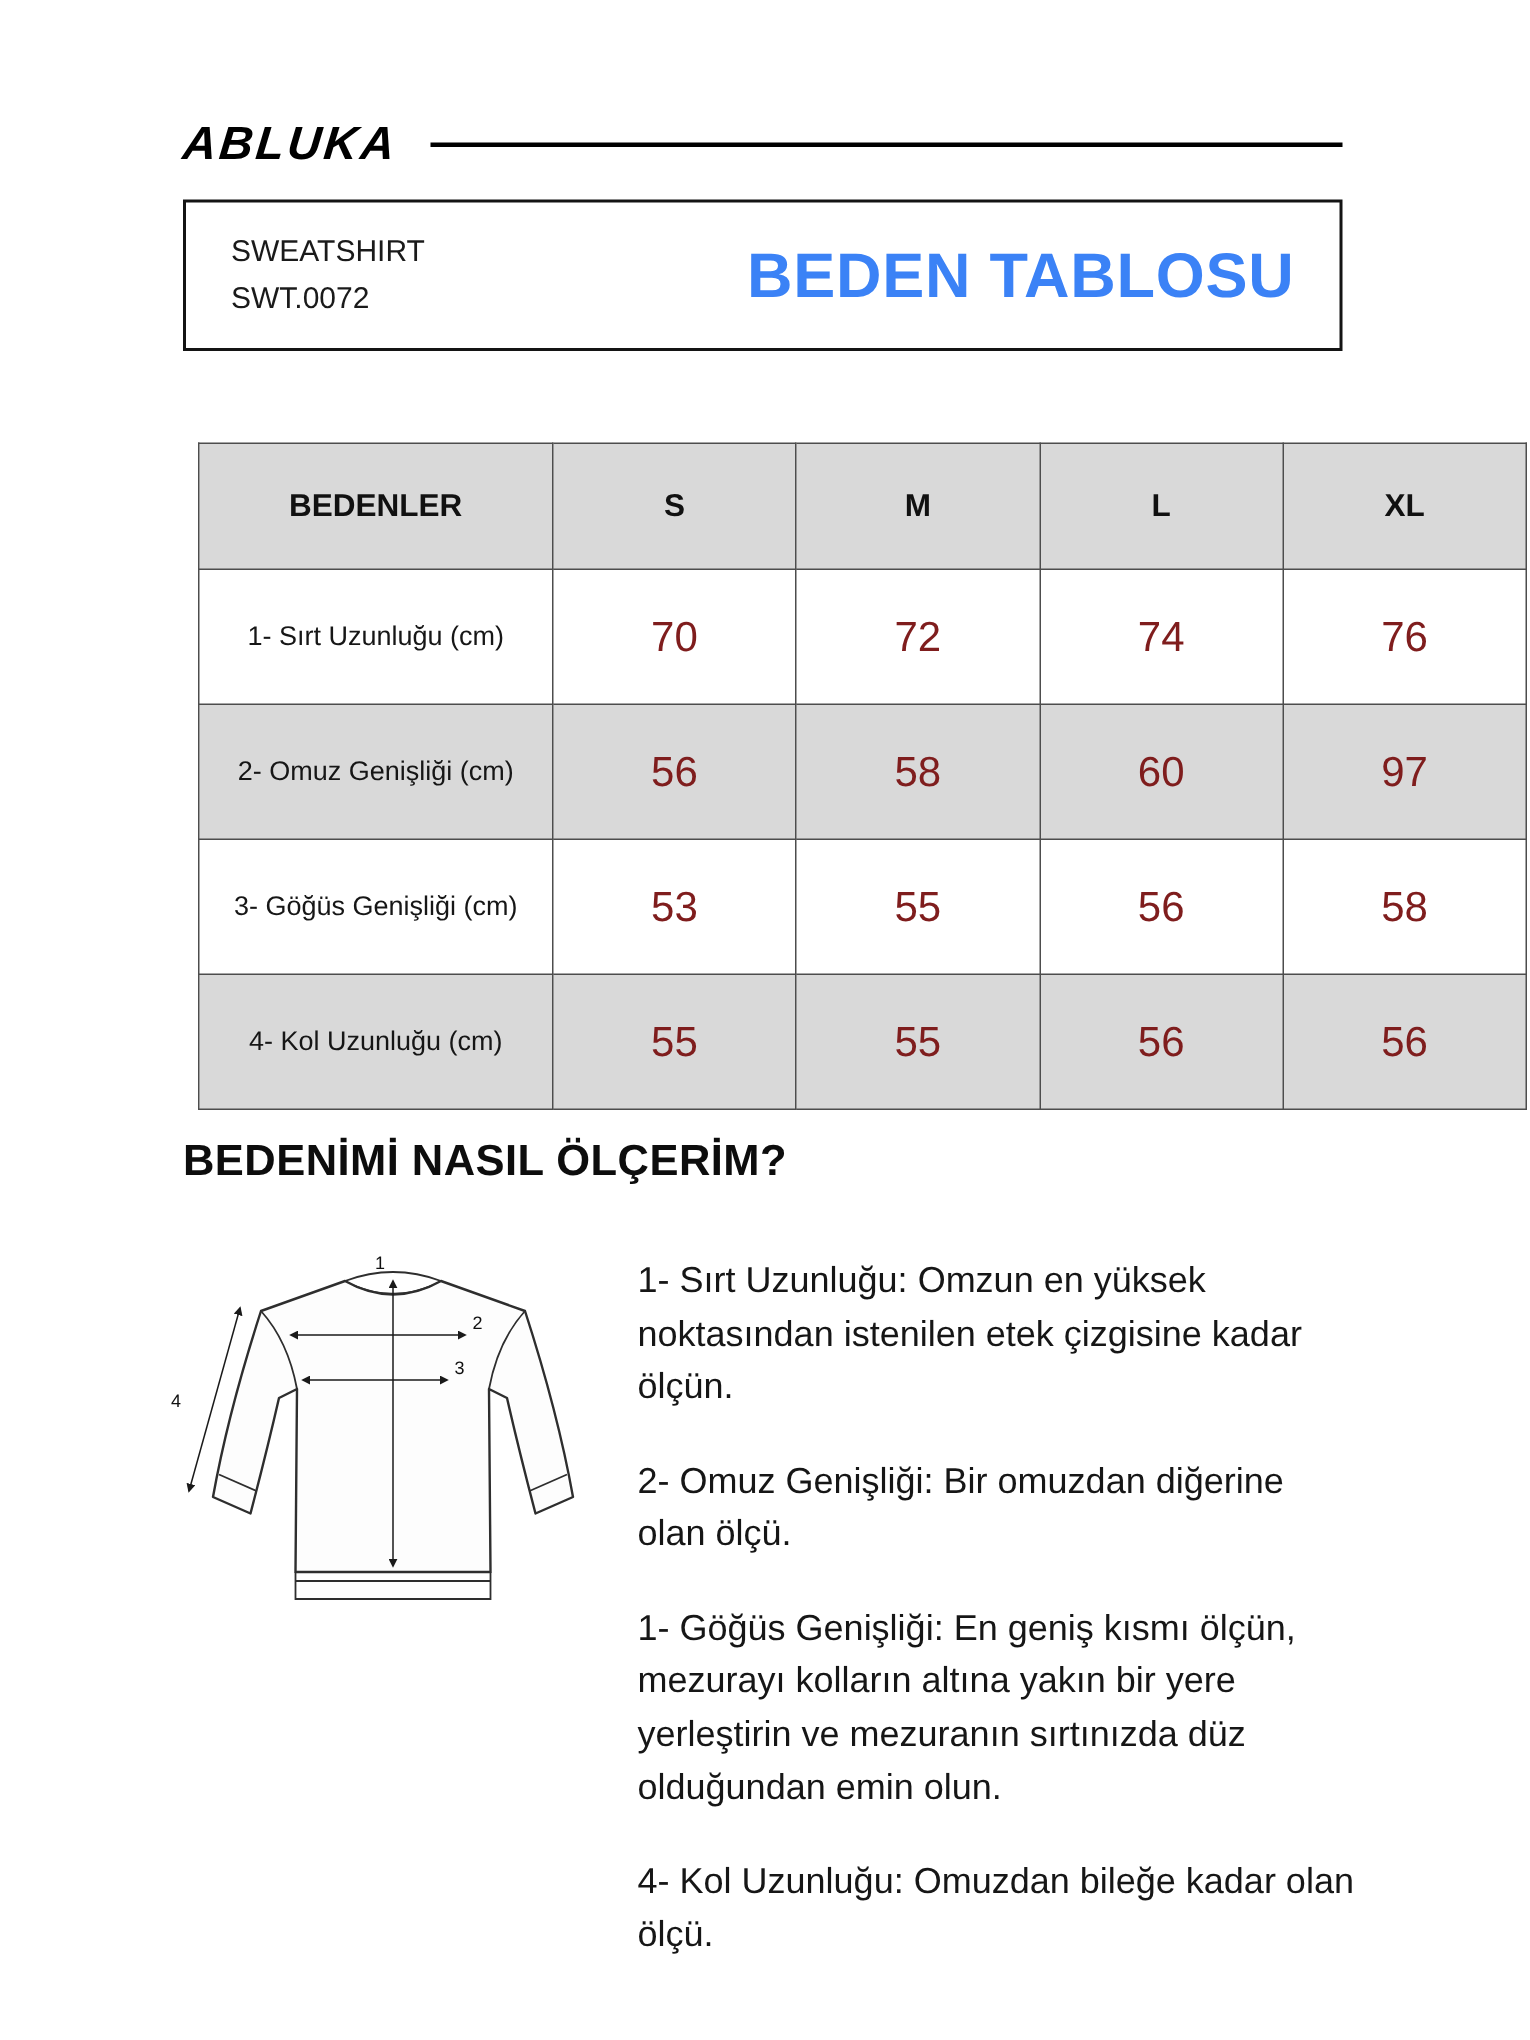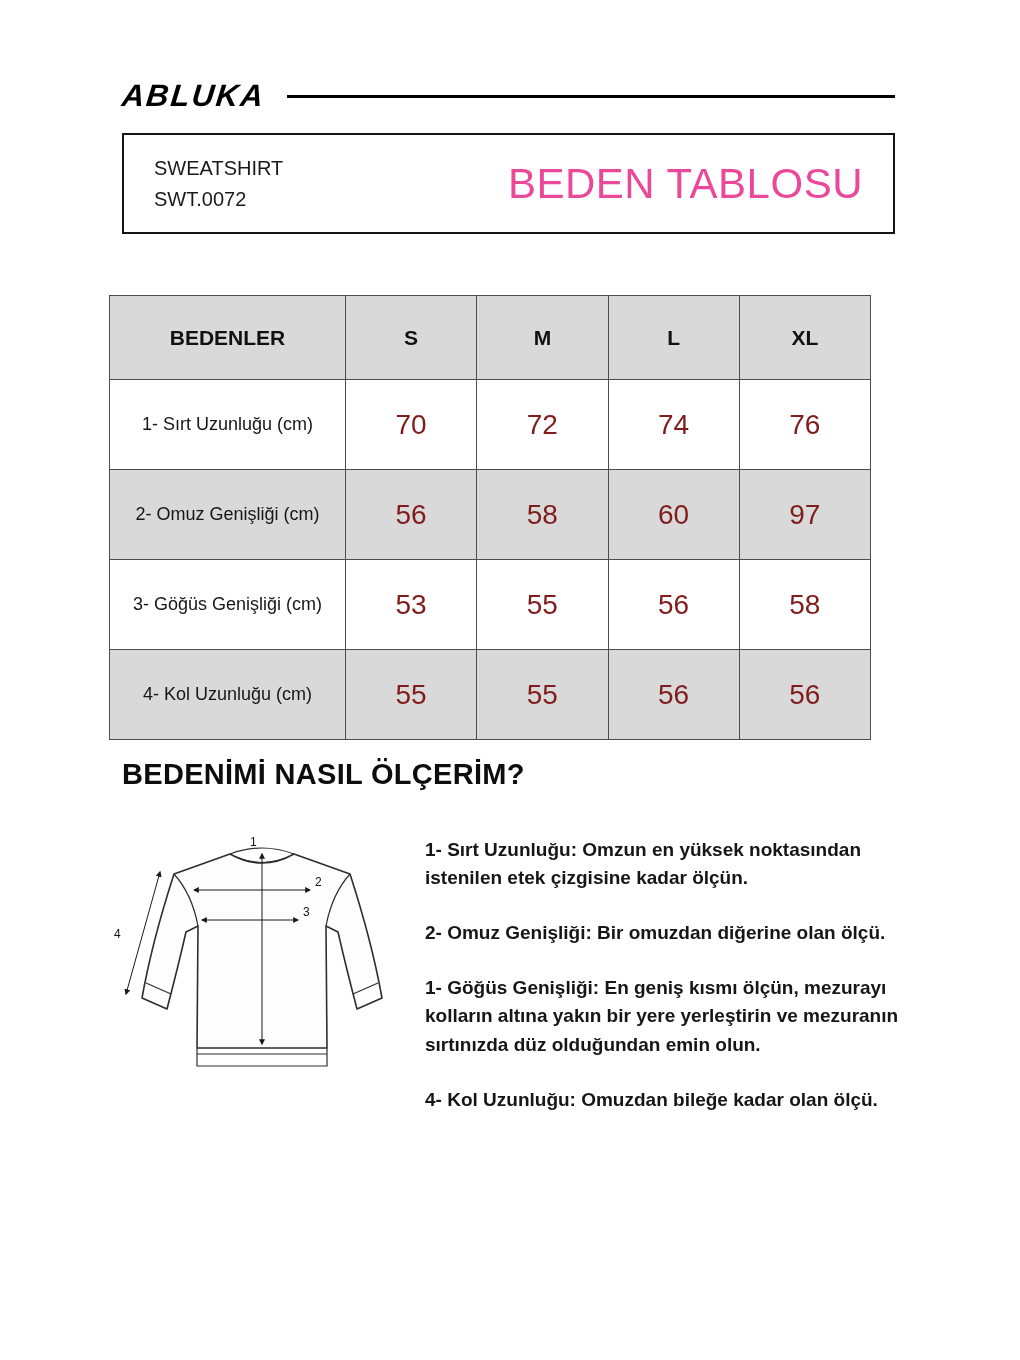--- a/index.html
+++ b/index.html
@@ -26,25 +26,25 @@
 
   
   .title-box {
     position: absolute; left: 122px; top: 133px; width: 773px; height: 101px;
     border: 2px solid #141414;
     display: flex; align-items: center; justify-content: space-between;
     padding: 0 30px;
     background: #fff;
   }
   .product-info { font-size: 20px; line-height: 1.55; font-weight: 400; color: #1a1a1a; }
-  .big-title { font-size: 42px; font-weight: 400; color: #ec4899; letter-spacing: 0.5px; }
+  .big-title { font-size: 42px; font-weight: 700; color: #3b82f6; letter-spacing: 0.5px; }
 
   
   table.size-table {
-    position: absolute; left: 109px; top: 295px; width: 762px;
+    position: absolute; left: 132px; top: 295px; width: 886px;
     border-collapse: collapse; table-layout: fixed;
   }
   table.size-table th, table.size-table td {
     border: 1px solid #4d4d4d; text-align: center; vertical-align: middle;
     background: #fff;
   }
   table.size-table col.c-label { width: 236px; }
   table.size-table th {
     height: 84px; font-size: 21px; font-weight: bold; background: #d9d9d9; color: #111;
   }
@@ -56,21 +56,21 @@
   
   .howto-heading {
     position: absolute; left: 122px; top: 758px;
     font-size: 29px; font-weight: bold; letter-spacing: 0.3px; color: #0d0d0d;
   }
 
   .diagram-wrap { position: absolute; left: 112px; top: 832px; width: 305px; height: 272px; }
 
   .instructions {
     position: absolute; left: 425px; top: 836px; width: 482px;
-    font-size: 19px; line-height: 1.48; color: #161616; font-weight: bold;
+    font-size: 24px; line-height: 1.48; color: #161616;
   }
   .instructions p { margin-bottom: 27px; }
 
   svg .garment { fill: #fdfdfd; stroke: #2e2e2e; stroke-width: 1.6; stroke-linejoin: round; }
   svg .seam { fill: none; stroke: #2e2e2e; stroke-width: 1.2; }
   svg .measure { stroke: #1a1a1a; stroke-width: 1; fill: none; }
   svg .mlabel { font-family: "Liberation Sans", sans-serif; font-size: 12px; fill: #111; }
 </style>
 </head>
 <body>

